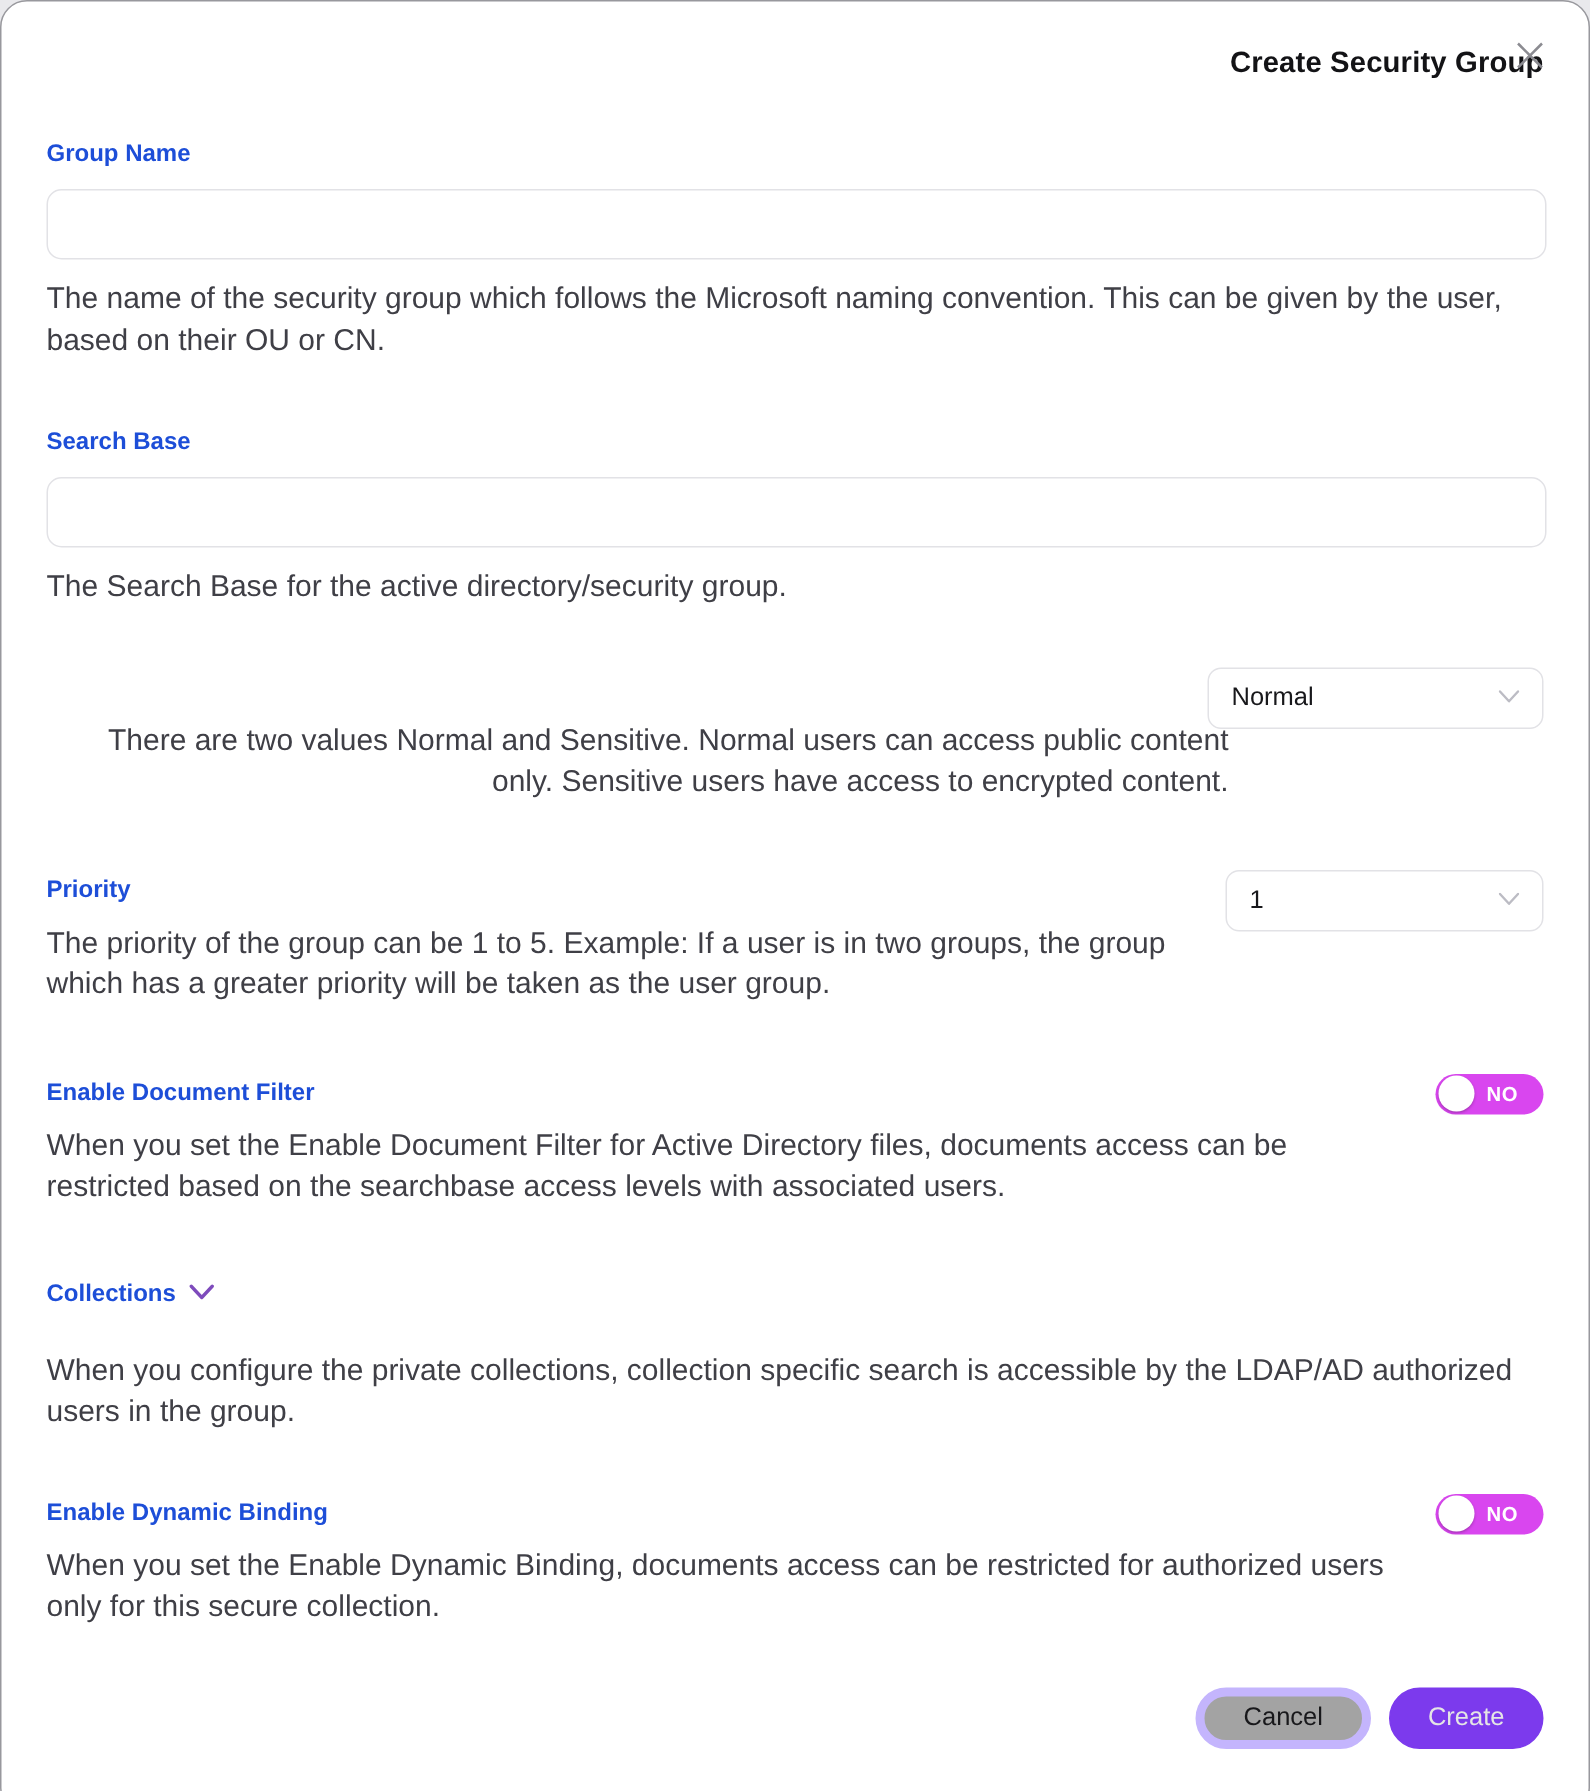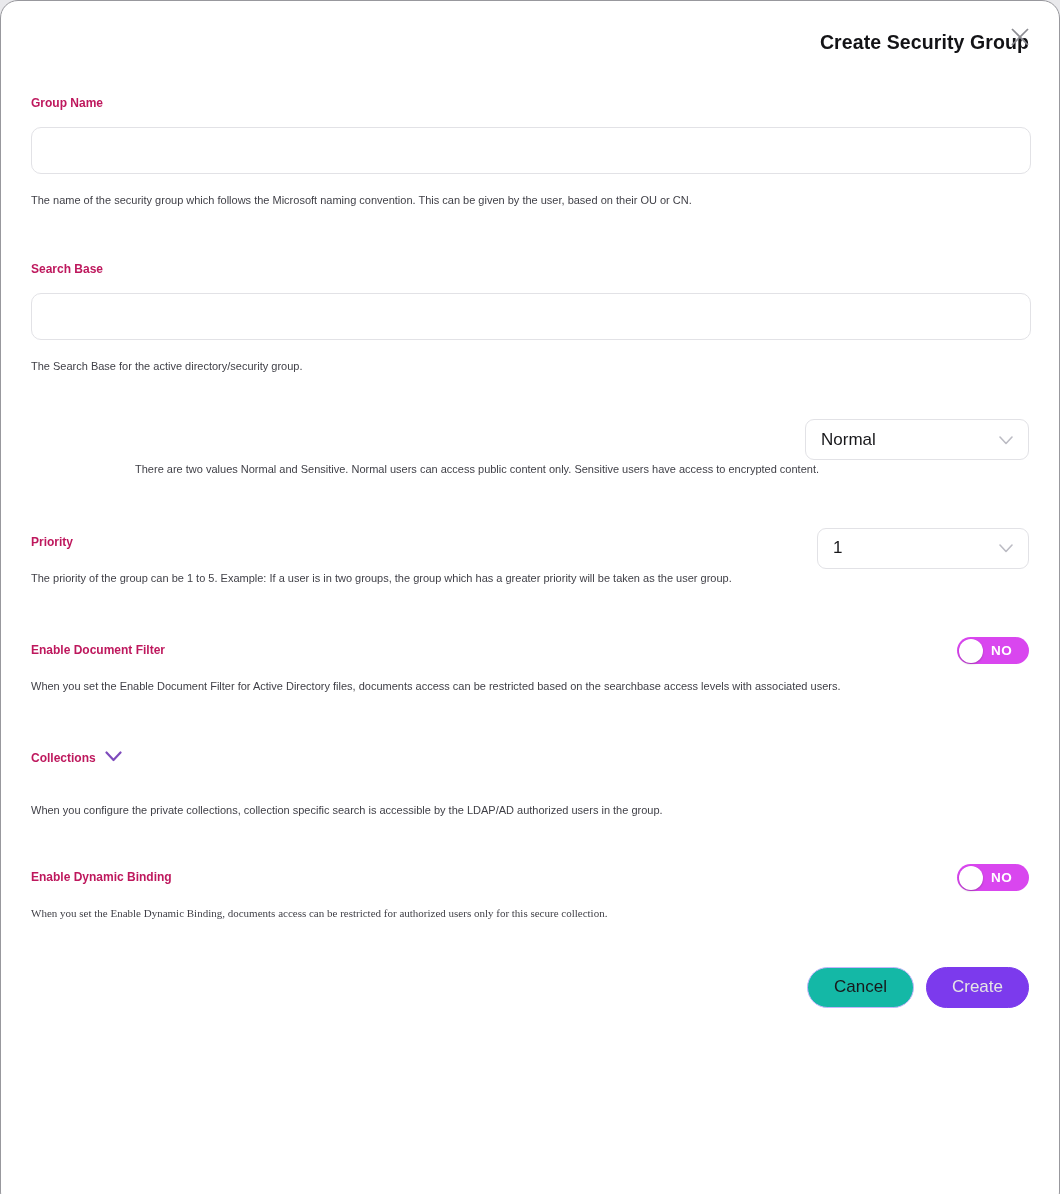--- a/index.html
+++ b/index.html
@@ -29,31 +29,31 @@
   .close-btn {
     position: absolute;
     top: 22px; right: -6px;
     width: 30px; height: 30px;
     display: flex; align-items: center; justify-content: center;
     cursor: pointer;
     background: none; border: none;
   }
   .section { position: relative; }
   .field-label {
-    font-size: 12px;
+    font-size: 16px;
     font-weight: 700;
-    color: #be185d;
+    color: #1d4ed8;
     line-height: 19px;
     display: inline-flex;
     align-items: center;
     gap: 9px;
   }
   .help {
     margin-top: 13px;
-    font-size: 11px;
+    font-size: 20px;
     color: #3f3f46;
     line-height: 27.5px;
   }
   .text-input {
     display: block;
     margin-top: 14px;
     width: 1000px;
     height: 47px;
     border: 1px solid #e2e2e6;
     border-radius: 10px;
@@ -114,41 +114,41 @@
   .s4 { margin-top: 48px; }
   .s5 { margin-top: 48px; }
   .s6 { margin-top: 47px; }
   .s7 { margin-top: 43px; }
   .s1 .help { max-width: 985px; }
   .s2 .help { max-width: 1000px; }
   .s3 .help { max-width: 748px; margin-left: 40px; }
   .s4 .help { max-width: 762px; }
   .s5 .help { max-width: 876px; }
   .s6 .help { max-width: 1005px; margin-top: 29px; }
-  .s7 .help { max-width: 906px; font-family: Liberation Serif, serif; }
+  .s7 .help { max-width: 906px; }
   .footer {
     margin-top: 39px;
     display: flex;
     justify-content: flex-end;
     align-items: center;
     gap: 12px;
   }
   .btn {
     height: 41px;
     border-radius: 21px;
     font-size: 17px;
     font-family: "Liberation Sans", "DejaVu Sans", sans-serif;
     cursor: pointer;
     display: inline-flex;
     align-items: center;
     justify-content: center;
   }
   .btn-cancel {
-    background: #14b8a6;
-    border: 1px solid #c4b5fd;
+    background: #a3a3a3;
+    border: 6px solid #c4b5fd;
     color: #18181b;
     padding: 0 26px;
   }
   .btn-create {
     background: #7c3aed;
     border: 1px solid #7c3aed;
     color: #e5e5e5;
     padding: 0 25px;
     font-weight: 400;
   }

